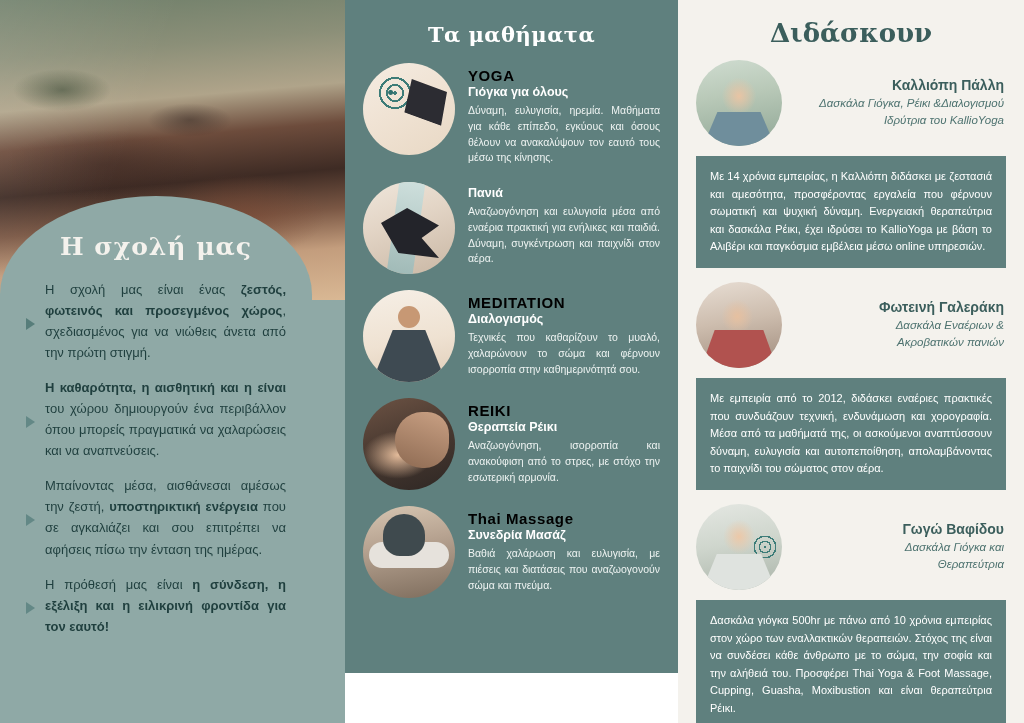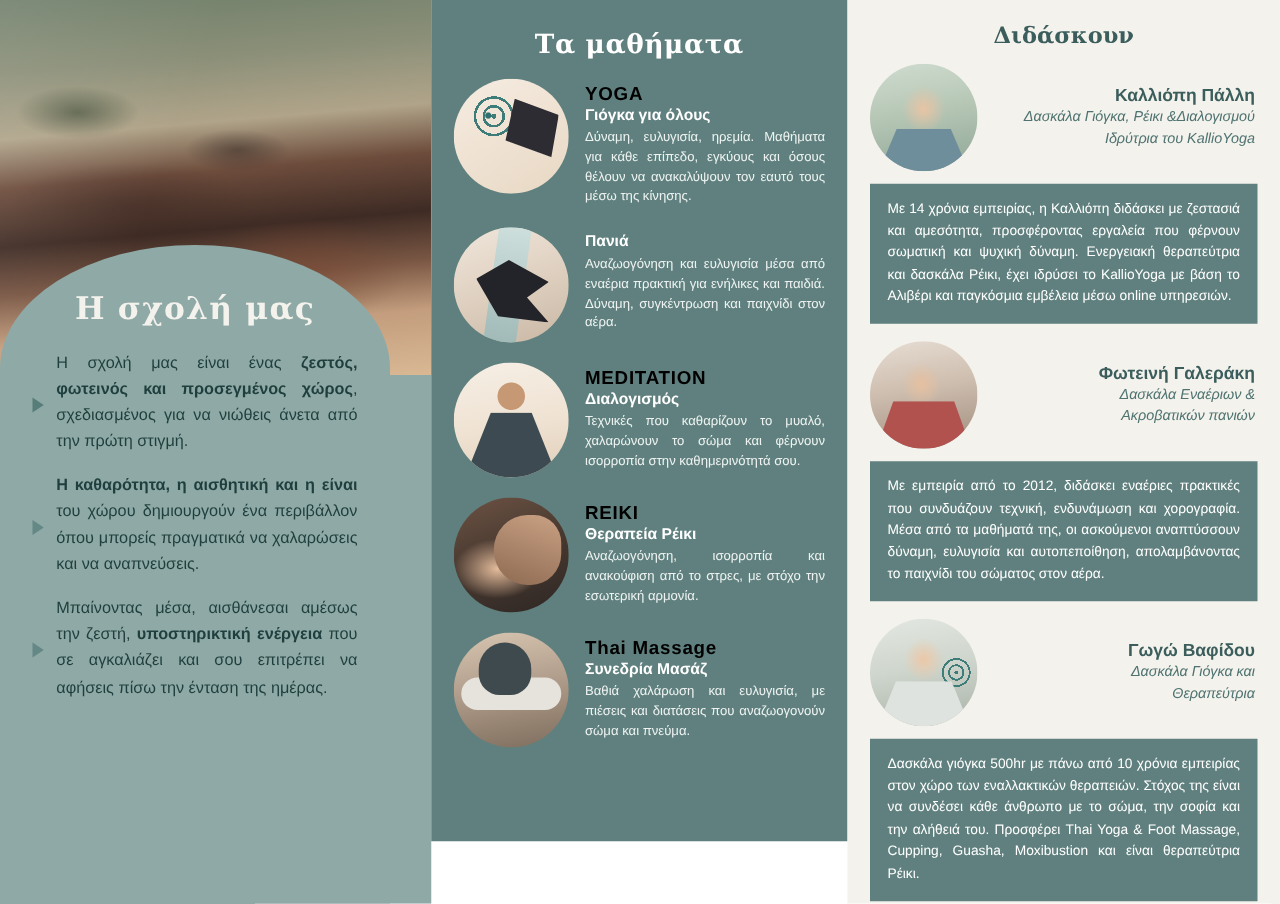--- a/index.html
+++ b/index.html
@@ -238,21 +238,21 @@
 
   
   .col-right {
     position: relative;
     width: 346px; height: 723px;
     background: #f4f2ed;
     padding: 10px 18px 0 18px;
   }
   .right-title {
     text-align: center;
-    font-size: 18px;
+    font-size: 26px;
     color: #3b5e5c;
     font-family: "DejaVu Serif", serif;
     margin: 8px 0 12px 0;
   }
   .teacher-head {
     display: flex;
     gap: 14px;
     align-items: center;
     margin-bottom: 10px;
   }
@@ -327,20 +327,24 @@
         <p class="para">Η σχολή μας είναι ένας <b>ζεστός, φωτεινός και προσεγμένος χώρος</b>, σχεδιασμένος για να νιώθεις άνετα από την πρώτη στιγμή.</p>
       </div>
       <div class="para-row">
         <span class="tri hollow"></span>
         <p class="para"><b>Η καθαρότητα, η αισθητική και η είναι</b> του χώρου δημιουργούν ένα περιβάλλον όπου μπορείς πραγματικά να χαλαρώσεις και να αναπνεύσεις.</p>
       </div>
       <div class="para-row">
         <span class="tri hollow"></span>
         <p class="para">Μπαίνοντας μέσα, αισθάνεσαι αμέσως την ζεστή, <b>υποστηρικτική ενέργεια</b> που σε αγκαλιάζει και σου επιτρέπει να αφήσεις πίσω την ένταση της ημέρας.</p>
       </div>
+      <div class="para-row">
+        <span class="tri hollow"></span>
+        <p class="para">Η πρόθεσή μας είναι <b>η σύνδεση, η εξέλιξη και η ειλικρινή φροντίδα για τον εαυτό!</b></p>
+      </div>
     </div>
   </section>
 
   <section class="col-mid">
     <h2 class="mid-title">Τα μαθήματα</h2>
 
     <div class="course">
       <div class="course-photo">
           <span class="ph-yoga"></span>
         </div>

